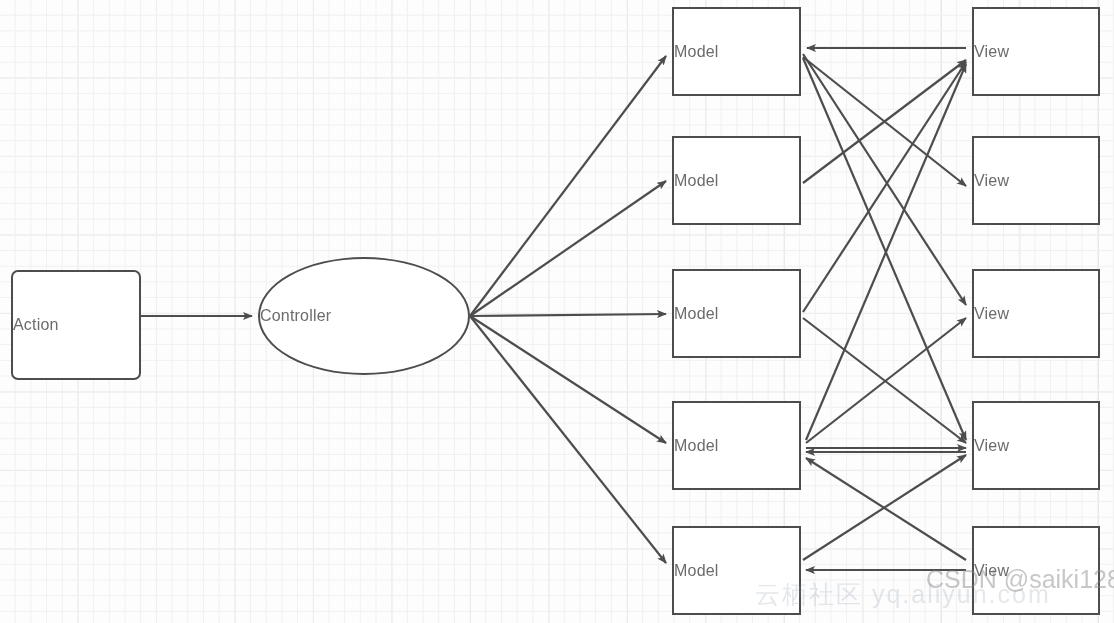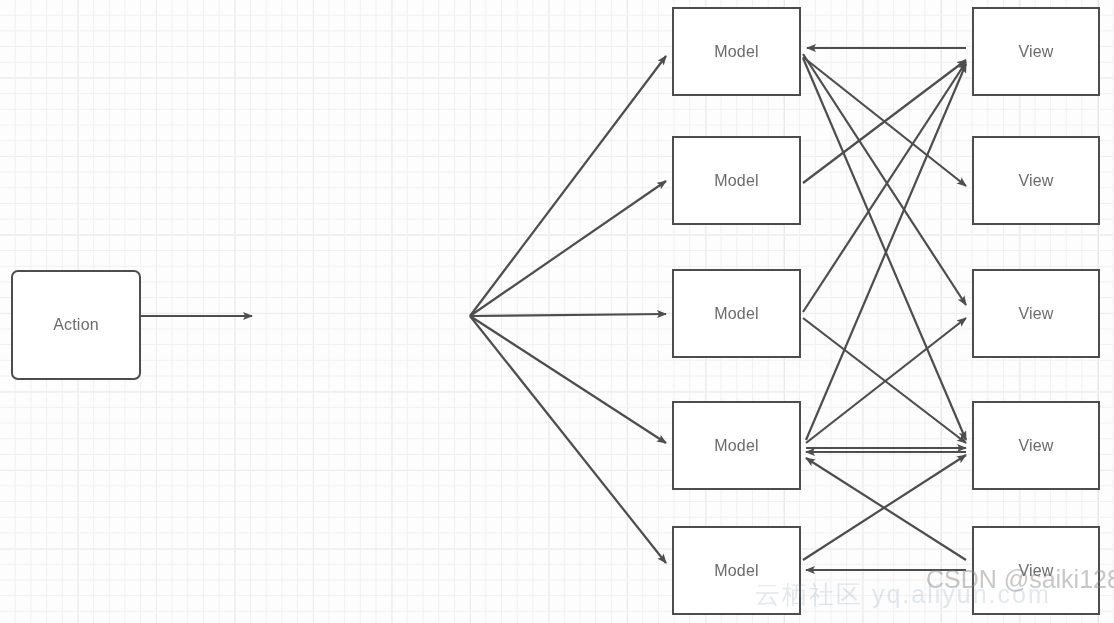--- a/index.html
+++ b/index.html
@@ -33,21 +33,20 @@
     width: 1114px;
     height: 623px;
   }
   .node {
     position: absolute;
     box-sizing: border-box;
     background: #ffffff;
     border: 2px solid #4d4d4d;
     display: flex;
     align-items: center;
-    justify-content: center;
     color: #6b6b6b;
     font-size: 16px;
     letter-spacing: 0.2px;
   }
   .node.rounded { border-radius: 7px; }
   .node.ellipse { border-radius: 50%; }
   .wm-cn {
     position: absolute;
     color: rgba(120,140,160,0.20);
     font-size: 25px;
@@ -95,20 +94,23 @@
         <line x1="966" y1="452" x2="806" y2="452" stroke="#4d4d4d" stroke-width="2.2" marker-end="url(#arrowhead)"></line>
         <line x1="966" y1="560" x2="806" y2="458" stroke="#4d4d4d" stroke-width="2.2" marker-end="url(#arrowhead)"></line>
         <line x1="803" y1="560" x2="966" y2="455" stroke="#4d4d4d" stroke-width="2.2" marker-end="url(#arrowhead)"></line>
         <line x1="966" y1="570" x2="806" y2="570" stroke="#4d4d4d" stroke-width="2.2" marker-end="url(#arrowhead)"></line>
       </g>
   </svg>
 
   <div class="node rounded" style="left: 11px; top: 270px; width: 130px; height: 110px;">
     <span>Action</span>
   </div>
+  <div class="node ellipse" style="left: 258px; top: 257px; width: 212px; height: 118px;">
+    <span>Controller</span>
+  </div>
   <div class="node" style="left: 672px; top: 7px; width: 129px; height: 89px;">
     <span>Model</span>
   </div>
   <div class="node" style="left: 672px; top: 136px; width: 129px; height: 89px;">
     <span>Model</span>
   </div>
   <div class="node" style="left: 672px; top: 269px; width: 129px; height: 89px;">
     <span>Model</span>
   </div>
   <div class="node" style="left: 672px; top: 401px; width: 129px; height: 89px;">

